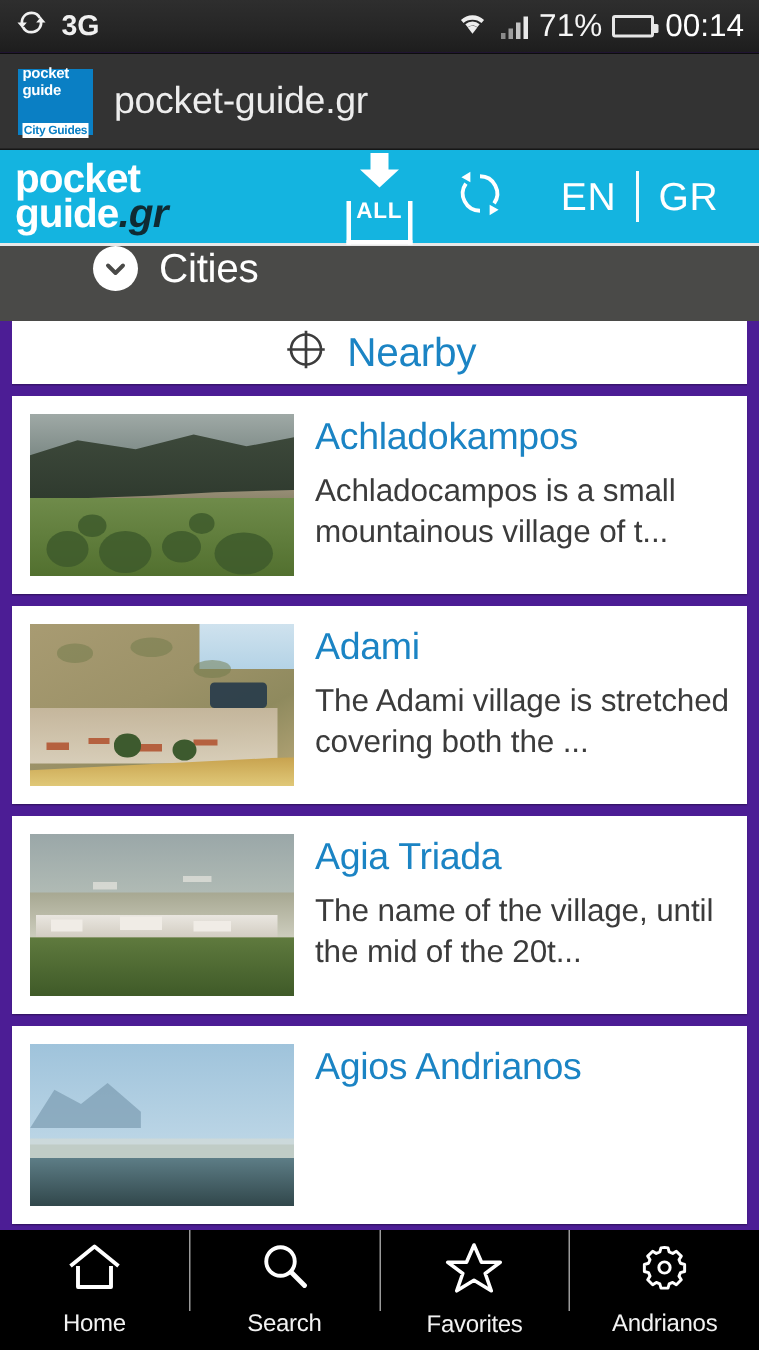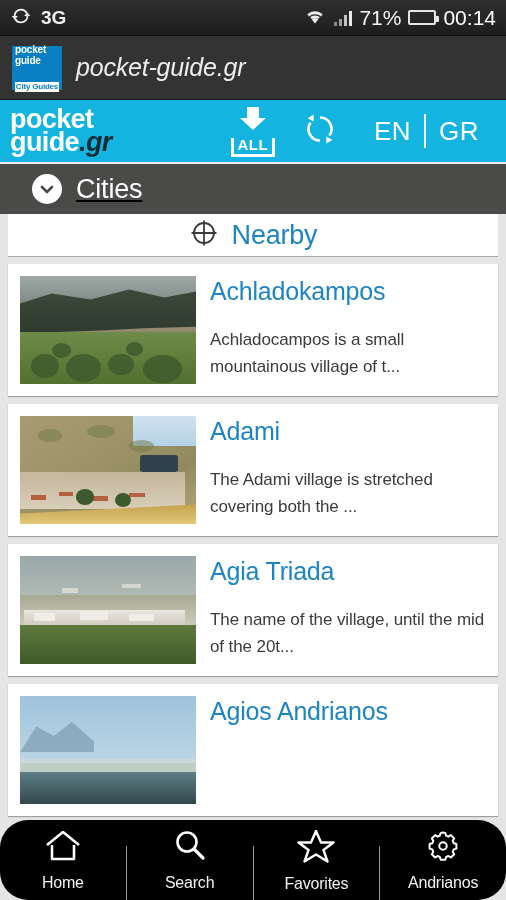--- a/index.html
+++ b/index.html
@@ -9,21 +9,21 @@
   }
   body {
     font-family: "Liberation Sans", sans-serif;
     -webkit-font-smoothing: antialiased;
   }
   #phone {
     position: relative;
     width: 506px;
     height: 900px;
     overflow: hidden;
-    background: #e5e5e5;
+    background: #4c1d95;
   }
 
   
   .statusbar {
     position: relative;
     height: 36px;
     background: linear-gradient(to bottom, #2e2e2e 0%, #262626 55%, #1d1d1d 100%);
     display: flex;
     align-items: center;
     padding: 0 10px;
@@ -109,21 +109,20 @@
     line-height: 10px;
     text-align: center;
     letter-spacing: -0.2px;
   }
   .browser-title {
     color: #ededed;
     font-size: 25px;
     margin-left: 14px;
     letter-spacing: -0.2px;
     white-space: nowrap;
-    font-style: italic;
   }
 
   
   .appheader {
     height: 64px;
     background: #14b4e0;
     display: flex;
     align-items: center;
     padding: 0 14px 0 10px;
     box-sizing: border-box;
@@ -158,21 +157,21 @@
   }
   .dl-all .arrow { display: block; }
   .dl-all .alltxt {
     position: relative;
     color: #ffffff;
     font-size: 15px;
     font-weight: bold;
     letter-spacing: 0.5px;
     line-height: 14px;
     margin-top: 1px;
-    padding: 0 4px 2px 4px;
+    padding: 0 4px 12px 4px;
     border-left: 3px solid #ffffff;
     border-right: 3px solid #ffffff;
     border-bottom: 3px solid #ffffff;
   }
   .refresh-btn { margin-right: 22px; display:flex; align-items:center; }
   .lang {
     display: flex;
     align-items: center;
   }
   .lang .code {
@@ -184,24 +183,22 @@
   .lang .divider {
     width: 2px; height: 34px;
     background: #ffffff;
     opacity: 0.95;
   }
 
   
   .section-title {
     height: 50px;
     display: flex;
-    align-items: center;
-    padding-left: 32px;
+    padding-left: 62px;
     background: #4a4a48;
-    text-decoration: underline;
   }
   .sec-circle {
     width: 30px; height: 30px;
     border-radius: 50%;
     background: #ffffff;
     display: flex; align-items: center; justify-content: center;
     flex: none;
   }
   .sec-label {
     color: #ffffff;
@@ -254,23 +251,23 @@
   }
   .card-title {
     color: #1b84c4;
     font-size: 25px;
     line-height: 30px;
     letter-spacing: -0.2px;
     white-space: nowrap;
   }
   .card-desc {
     color: #3b3b3b;
-    font-size: 17px;
+    font-size: 21px;
     line-height: 27px;
-    margin-top: 20px;
+    margin-top: 8px;
     letter-spacing: -0.1px;
   }
 
   
   .art { position: absolute; inset: 0; }
   
   .art-hill .sky   { position:absolute; left:0; right:0; top:0; height:26%;
                      background: linear-gradient(to bottom,#9fa9a6,#7d8a86); }
   .art-hill .mtn   { position:absolute; left:0; right:0; top:8%; height:46%;
                      background: linear-gradient(to bottom,#3e4a3c,#2f3a2e); 
@@ -319,22 +316,21 @@
   .art-sea .sea   { position:absolute; left:0; right:0; bottom:0; height:30%;
                     background: linear-gradient(to bottom,#5d7d86,#31474b); }
 
   
   .bottomnav {
     position: absolute;
     left: 0; right: 0; bottom: 0;
     height: 80px;
     background: #000000;
     display: flex;
-    align-items: flex-end;
-    border-radius: 28px;
+    align-items: flex-start;
   }
   .nav-item {
     flex: 1 1 0;
     height: 100%;
     display: flex;
     flex-direction: column;
     align-items: center;
     justify-content: center;
     position: relative;
   }

